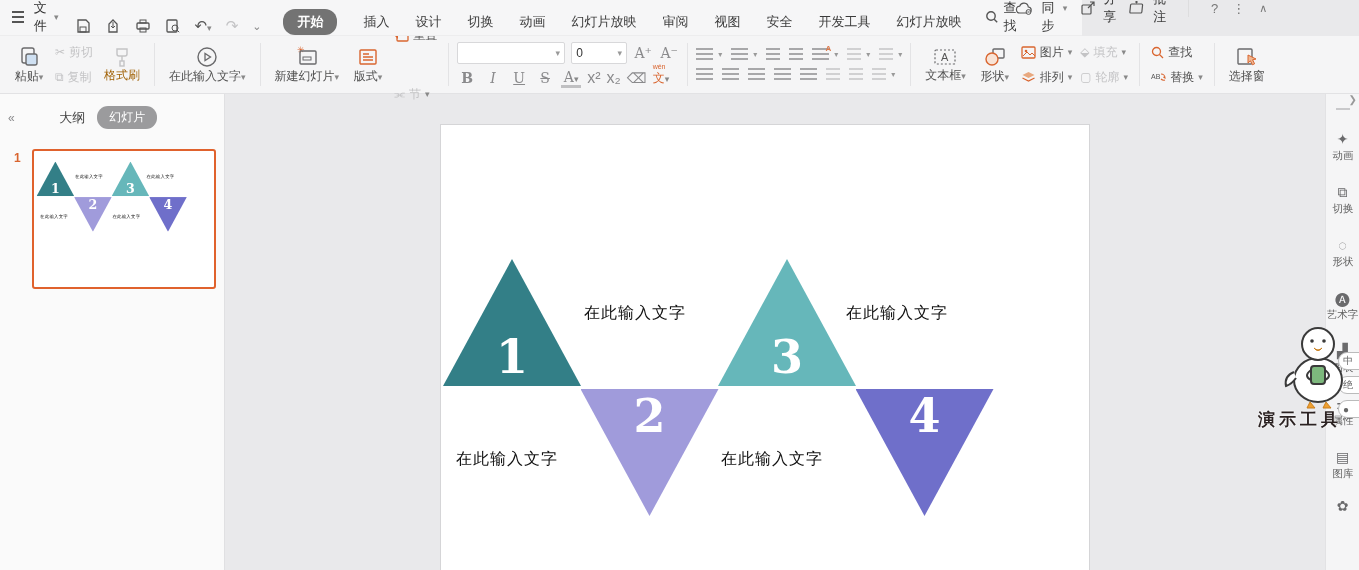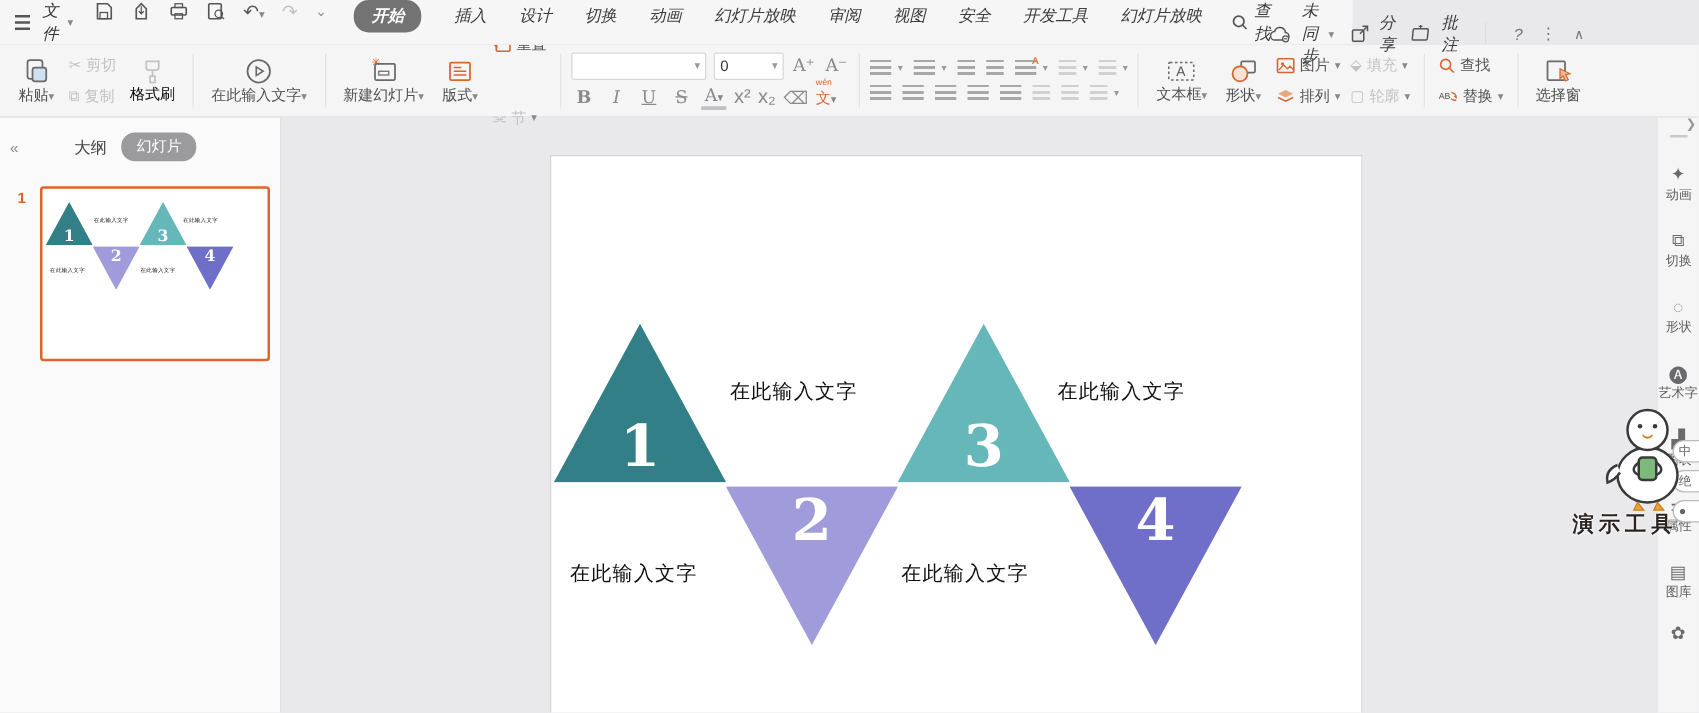--- a/index.html
+++ b/index.html
@@ -1,37 +1,37 @@
 <!DOCTYPE html>
 <html><head>
 <meta charset="utf-8">
 <style>
   * { margin:0; padding:0; box-sizing:border-box; }
   html,body { width:1359px; height:570px; overflow:hidden; font-family:"Liberation Sans","DejaVu Sans",sans-serif; background:#e9e9eb; }
-  .menubar { position:absolute; left:0; top:0; width:1082px; height:36px; background:#f6f6f7; display:flex; align-items:flex-start; border-bottom:1px solid #ededee; z-index:10;font-style:italic;}
+  .menubar { position:absolute; left:0; top:0; width:1082px; height:36px; background:#f6f6f7; display:flex; align-items:flex-end; border-bottom:1px solid #ededee; z-index:10;}
   .mb-left { display:flex; align-items:center; gap:10px; padding-left:12px; }
   .hamburger { width:16px; height:12px; border-top:2px solid #555; border-bottom:2px solid #555; position:relative; }
   .hamburger:before { content:""; position:absolute; left:0; top:3px; width:100%; height:2px; background:#555; }
   .mb-file { font-size:13px; color:#333; display:flex; align-items:center; gap:3px; }
   .caret { font-size:9px; color:#888; }
   .vsep { width:1px; height:18px; background:#ddddde; margin:0 8px; }
   .qicons { display:flex; align-items:center; gap:14px; color:#555; }
   .qicon svg { display:block; }
   .mb-tabs { display:flex; align-items:center; gap:26px; margin-left:22px; font-size:13px; color:#3b3b3b; }
   .mb-tab { cursor:default; white-space:nowrap; }
   .mb-tab.active { background:#737373; color:#fff; padding:4px 14px; border-radius:12px; font-weight:bold; }
   .mb-search { display:flex; align-items:center; gap:4px; margin-left:24px; font-size:13px; color:#3b3b3b; }
   .mb-right { margin-left:auto; display:flex; align-items:center; gap:14px; padding-right:14px; font-size:13px; color:#3b3b3b; }
   .mb-right .item { display:flex; align-items:center; gap:8px; }
   .toolbar { position:absolute; left:0; top:36px; width:1359px; height:58px; background:#f5f5f6; border-bottom:1px solid #e2e2e4; display:flex; align-items:stretch; z-index:9; }
   .tb-group { display:flex; align-items:center; padding:0 7px; }
   .tb-sep { width:1px; background:#e3e3e5; margin:7px 0; }
   .bigbtn { display:flex; flex-direction:column; align-items:center; justify-content:space-between; padding:6px 7px 5px; font-size:12px; color:#515151; min-width:44px; }
   .bigbtn .lbl { white-space:nowrap; }
-  .bigbtn.disabled { color:#000000; }
+  .bigbtn.disabled { color:#a16207; }
   .smallcol { display:flex; flex-direction:column; justify-content:center; gap:8px; }
   .smallbtn { display:flex; align-items:center; gap:4px; font-size:12px; color:#515151; white-space:nowrap; }
   .smallbtn.disabled { color:#c3c3c5; }
   .fontgrp { display:flex; flex-direction:column; justify-content:center; gap:5px; padding:0 8px; }
   .fontrow { display:flex; align-items:center; gap:6px; }
   .combo { background:#fff; border:1px solid #d8d8da; height:22px; display:flex; align-items:center; justify-content:space-between; padding:0 4px; font-size:12px; color:#333; border-radius:2px; }
   .combo .caret{ color:#999; }
   .fmt { font-size:14px; color:#8a8a8c; width:20px; text-align:center; font-family:"DejaVu Serif",serif; }
   .fmt.b { font-weight:bold; } .fmt.i { font-style:italic; } .fmt.u { text-decoration:underline; } .fmt.s { text-decoration:line-through; }
   .supsub { font-size:16px; color:#8a8a8c; }

